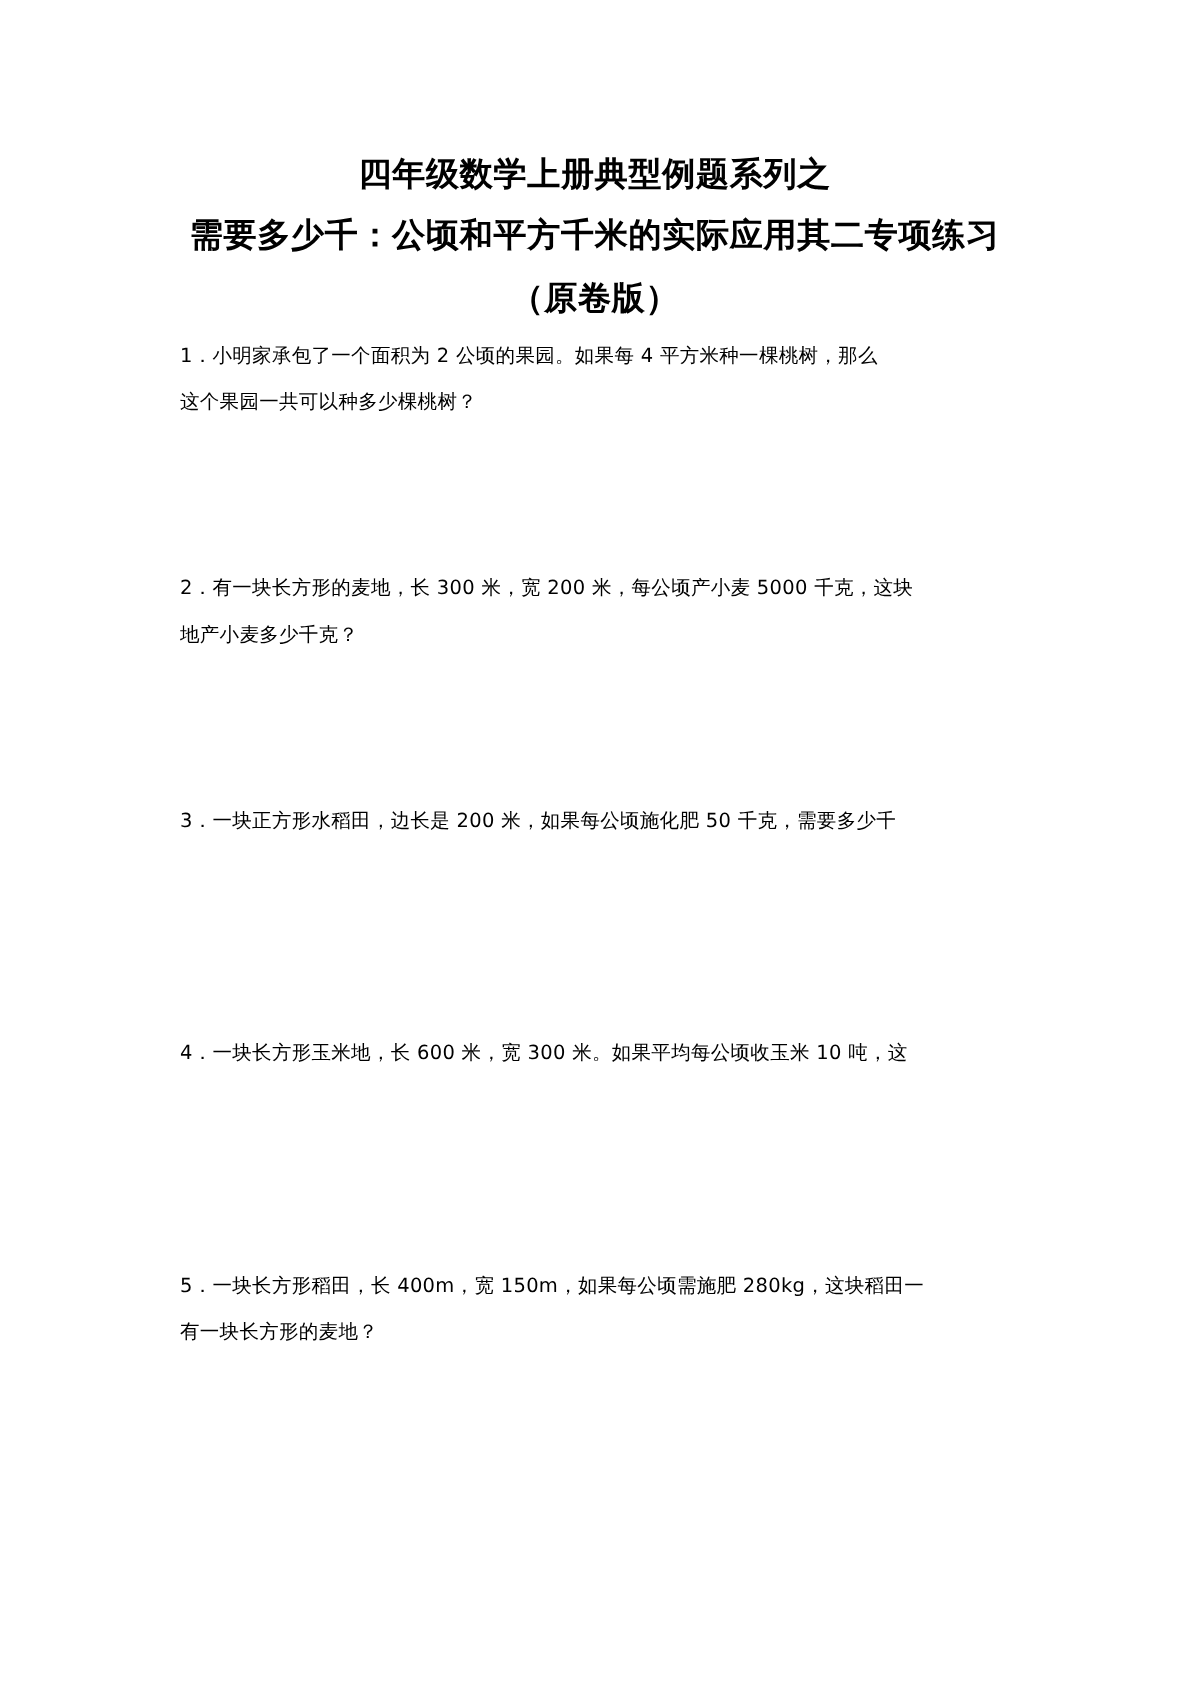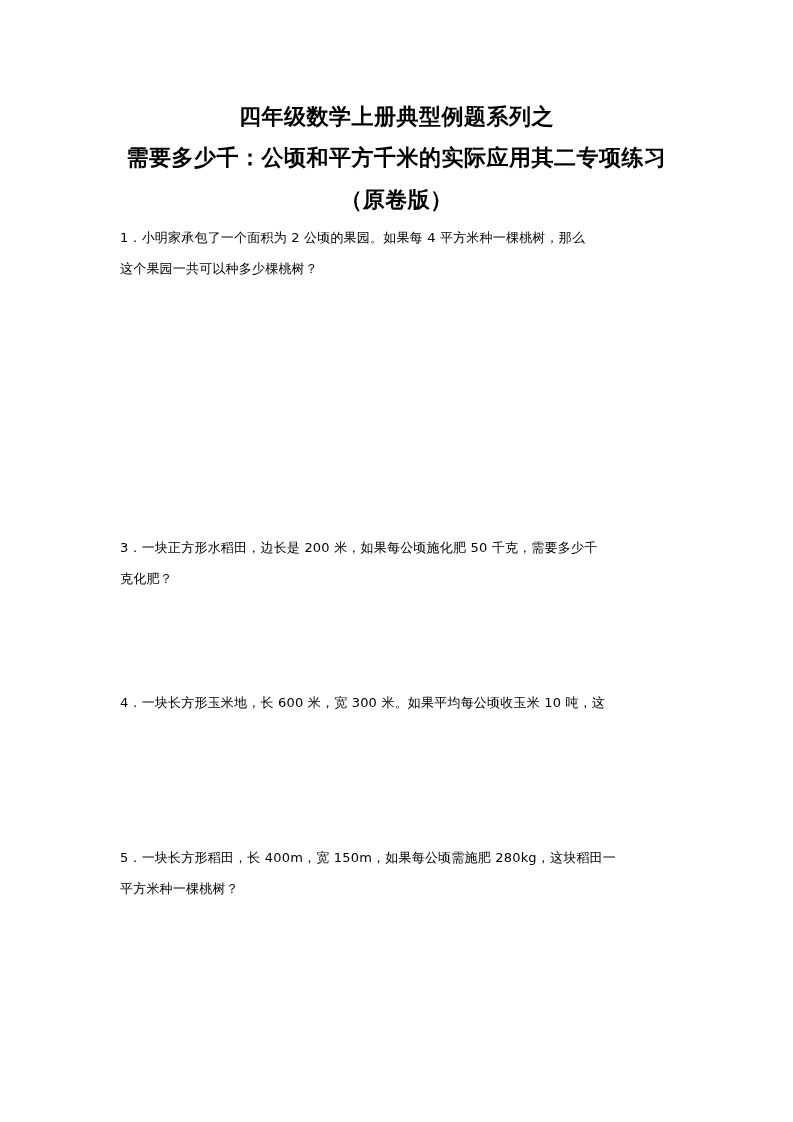--- a/index.html
+++ b/index.html
@@ -61,28 +61,31 @@
 
   <div class="title title-1">四年级数学上册典型例题系列之</div>
   <div class="title title-2">需要多少千：公顷和平方千米的实际应用其二专项练习</div>
   <div class="title title-3">（原卷版）</div>
 
   <div class="question q1">
     <span class="line">1．小明家承包了一个面积为 2 公顷的果园。如果每 4 平方米种一棵桃树，那么</span>
     <span class="line">这个果园一共可以种多少棵桃树？</span>
   </div>
 
+  <div class="question q2">
+    <span class="line">2．有一块长方形的麦地，长 300 米，宽 200 米，每公顷产小麦 5000 千克，这块</span>
+    <span class="line">地产小麦多少千克？</span>
+  </div>
 
   <div class="question q3">
     <span class="line">3．一块正方形水稻田，边长是 200 米，如果每公顷施化肥 50 千克，需要多少千</span>
-    <span class="line">克化肥？</span>
   </div>
 
   <div class="question q4">
     <span class="line">4．一块长方形玉米地，长 600 米，宽 300 米。如果平均每公顷收玉米 10 吨，这</span>
   </div>
 
   <div class="question q5">
     <span class="line">5．一块长方形稻田，长 400m，宽 150m，如果每公顷需施肥 280kg，这块稻田一</span>
-    <span class="line">平方米种一棵桃树？</span>
+    <span class="line">有一块长方形的麦地？</span>
   </div>
 
 </div>
 
 </body></html>

